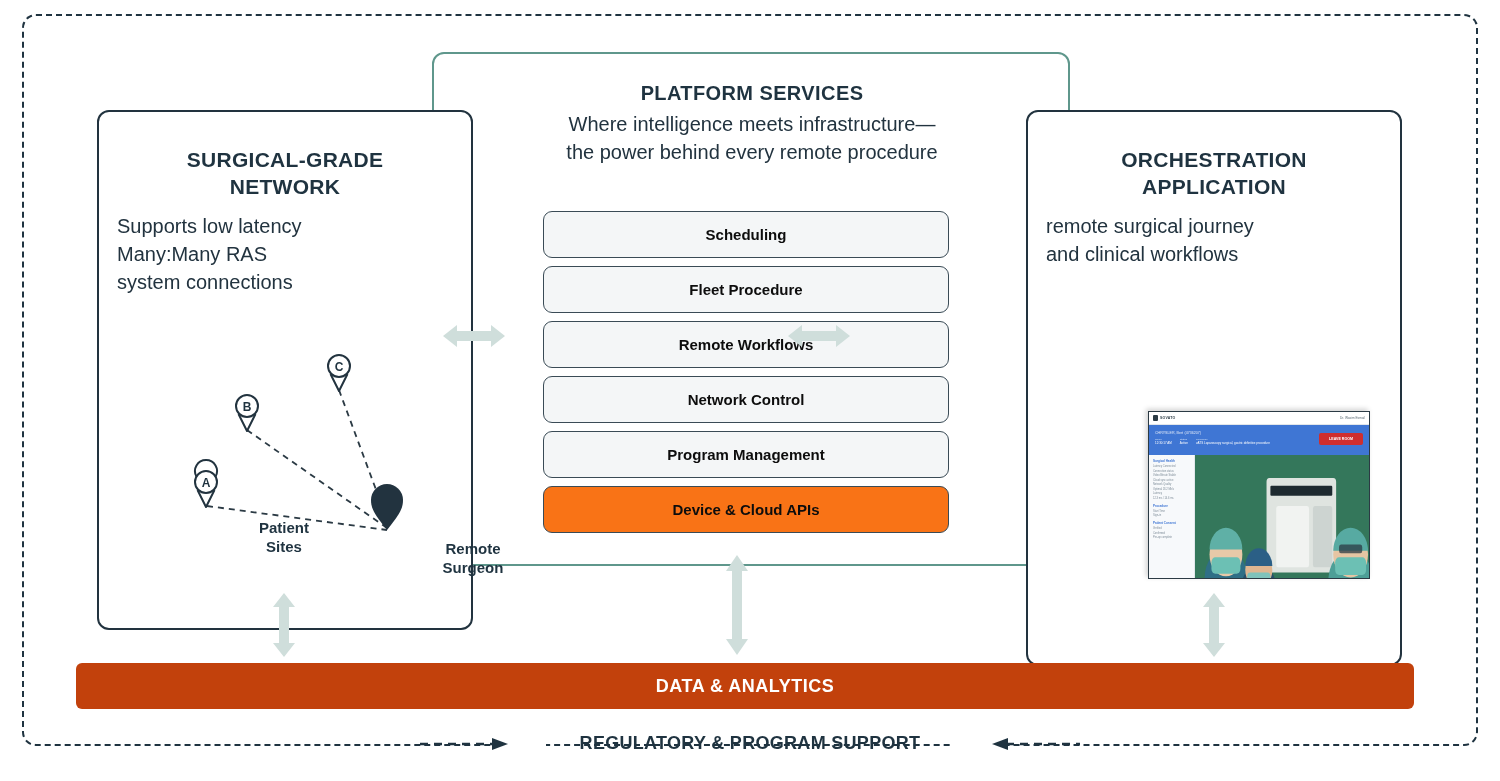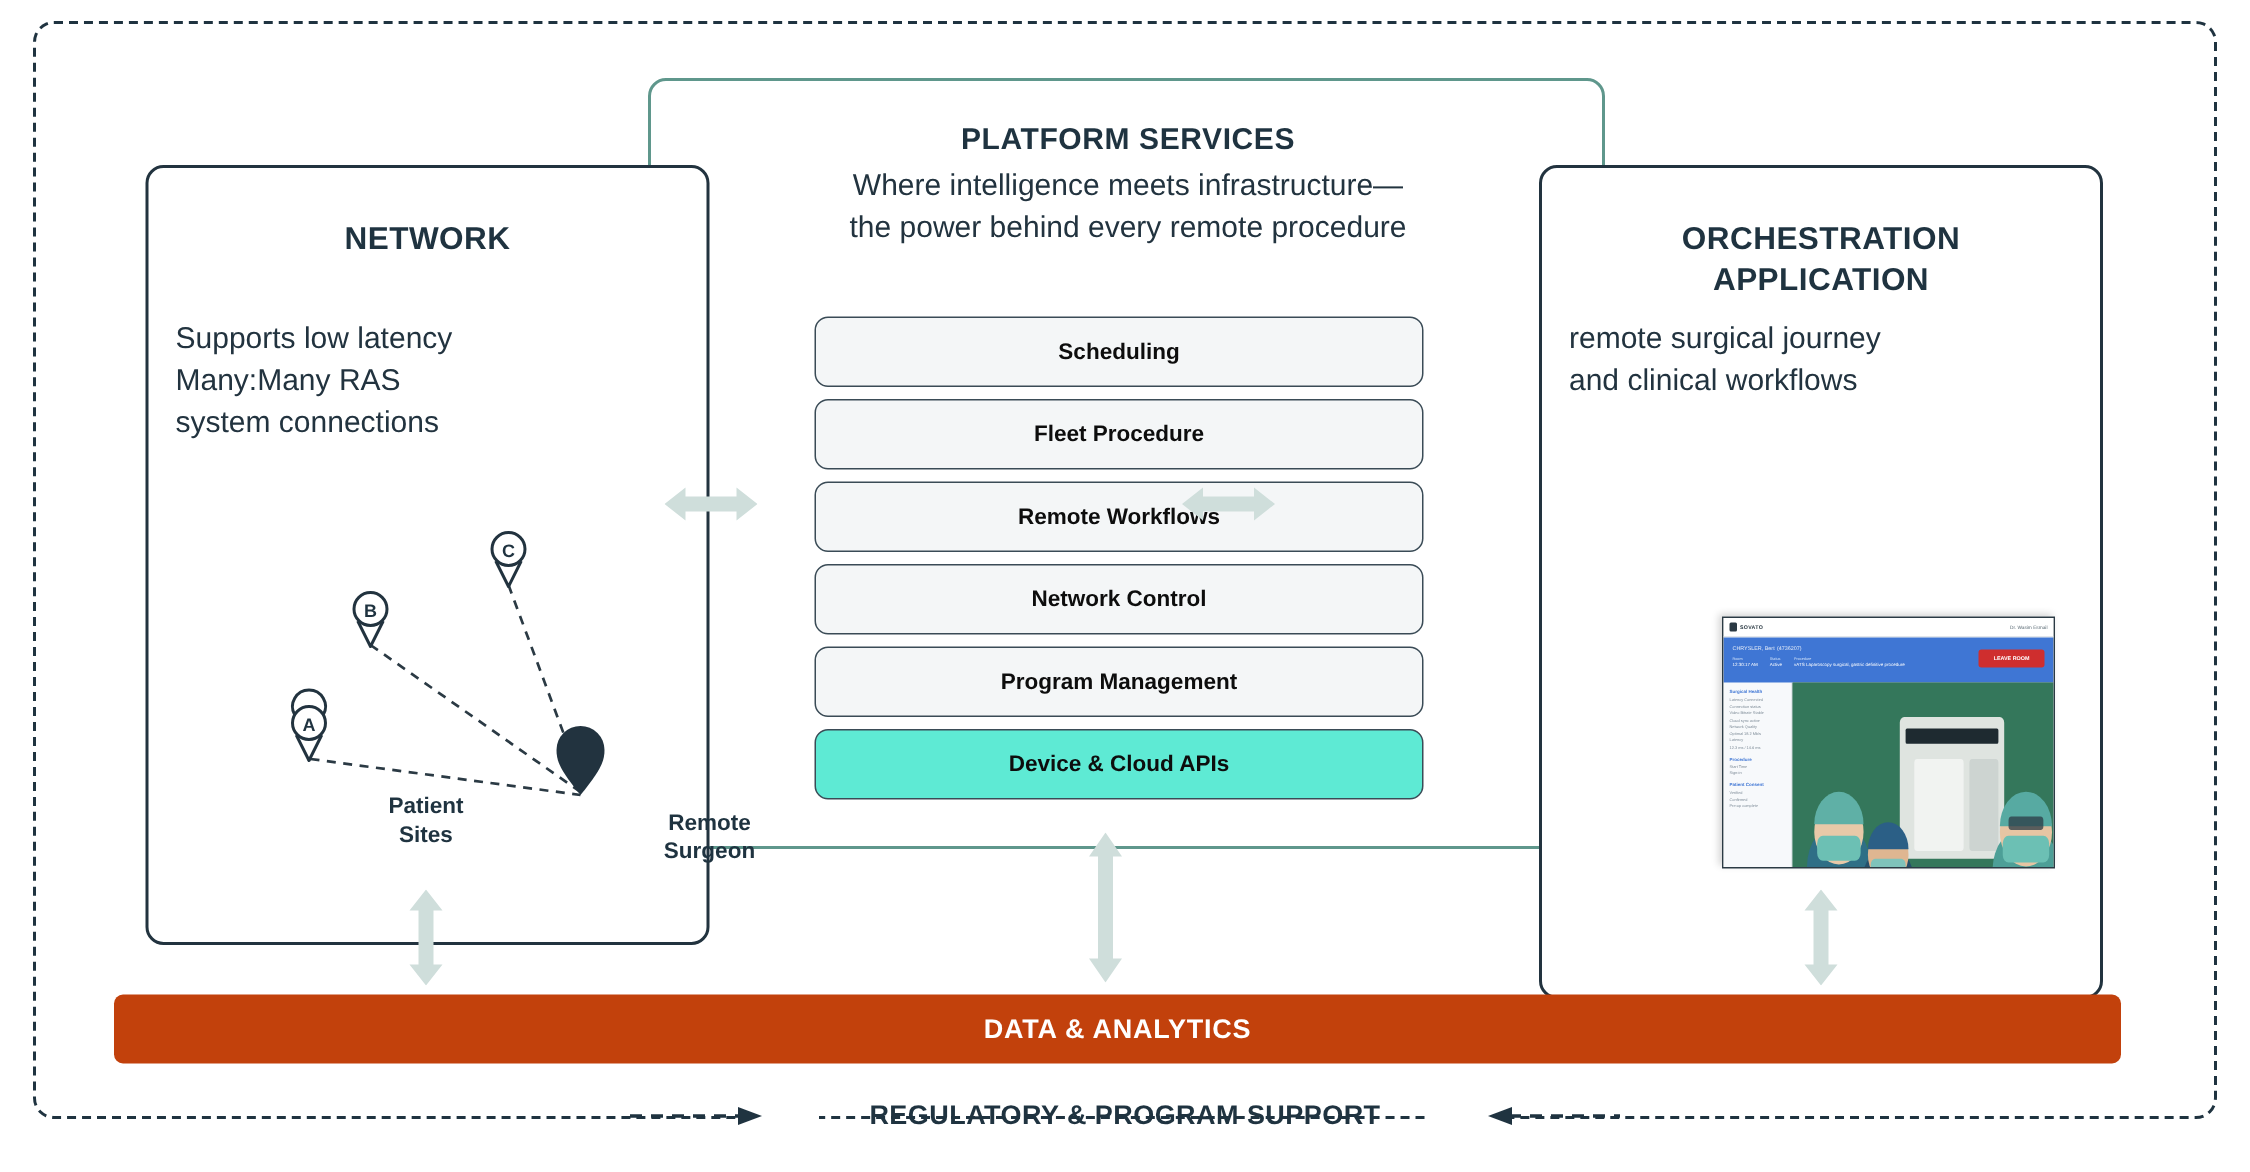--- a/index.html
+++ b/index.html
@@ -49,21 +49,21 @@
     font-size:20px;line-height:28px;color:#22333f;font-weight:400;
   }
 
   
   .pills{position:absolute;left:543px;top:211px;width:406px;}
   .pill{
     height:47px;margin-bottom:8px;border:1.6px solid #3a4b56;border-radius:9px;
     background:#f4f6f7;display:flex;align-items:center;justify-content:center;
     font-weight:bold;font-size:15px;color:#0d0d0d;box-sizing:border-box;
   }
-  .pill:last-child{margin-bottom:10px;background:#5eead4;}
+  .pill:last-child{margin-bottom:10px;background:#f97316;}
 
   
   .harrow{position:absolute;width:62px;height:30px;z-index:4;}
   #harrow-left{left:443px;top:321px;}
   #harrow-right{left:788px;top:321px;}
 
   
   .varrow{position:absolute;width:30px;height:64px;z-index:4;}
   #varrow-left{left:269px;top:593px;}
   #varrow-mid{left:722px;top:555px;height:100px;}
@@ -88,21 +88,21 @@
   .reg-mask{position:absolute;top:730px;height:26px;background:#ffffff;z-index:3;}
   #reg-mask-left{left:498px;width:48px;}
   #reg-mask-right{left:952px;width:48px;}
 
   
   #net-diagram{position:absolute;left:0;top:0;width:376px;height:520px;}
   .net-label{
     position:absolute;font-weight:bold;font-size:15px;line-height:19px;
     color:#1f3340;text-align:center;
   }
-  #label-patient{left:148px;top:416px;width:74px;}
+  #label-patient{left:148px;top:406px;width:74px;}
   #label-surgeon{left:328px;top:427px;width:92px;}
 
   
   .shot{position:absolute;background:#ffffff;border:1.5px solid #2b3a44;overflow:hidden;z-index:2;}
   #shot-back{left:1078px;top:331px;width:198px;height:162px;}
   #shot-front{left:1148px;top:411px;width:220px;height:166px;z-index:3;
     box-shadow:-2px -2px 5px rgba(0,0,0,.18);}
 
   .sb-top{height:12px;background:#ffffff;border-bottom:1px solid #e2e6ea;
     display:flex;align-items:center;justify-content:space-between;padding:0 4px;}
@@ -167,20 +167,21 @@
     <div class="pill">Scheduling</div>
     <div class="pill">Fleet Procedure</div>
     <div class="pill">Remote Workflows</div>
     <div class="pill">Network Control</div>
     <div class="pill">Program Management</div>
     <div class="pill">Device &amp; Cloud APIs</div>
   </div>
 
   <div class="panel" id="panel-left">
     <div class="panel-title">
+      <div>SURGICAL-GRADE</div>
       <div>NETWORK</div>
     </div>
     <div class="panel-sub">
       <div>Supports low latency</div>
       <div>Many:Many RAS</div>
       <div>system connections</div>
     </div>
 
     <svg id="net-diagram" viewBox="0 0 376 520">
 

